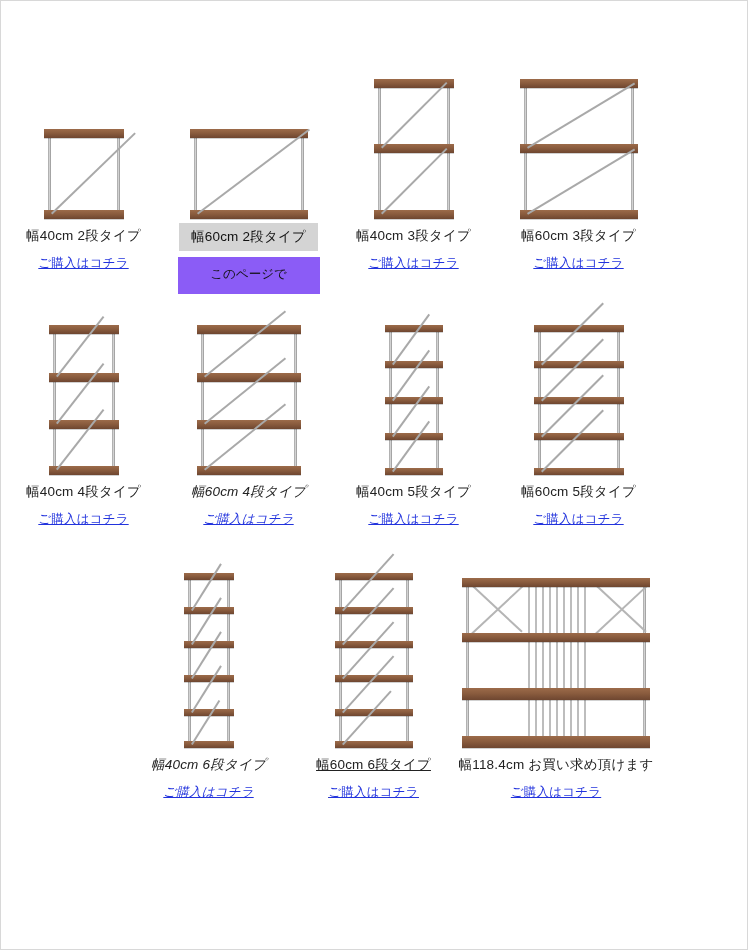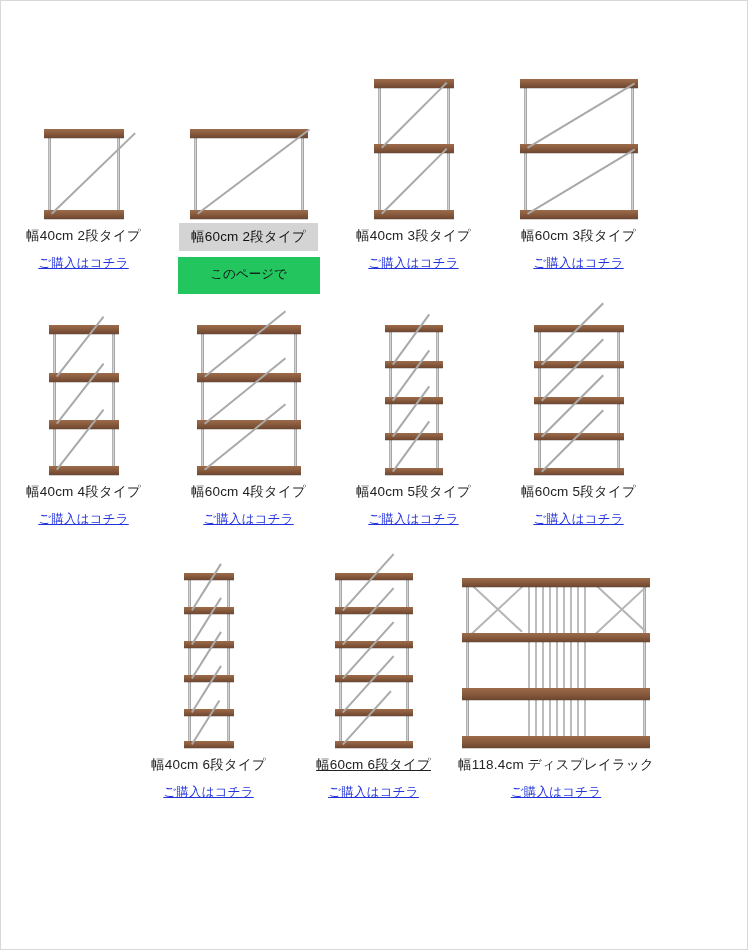--- a/index.html
+++ b/index.html
@@ -70,21 +70,21 @@
     margin-top: 10px;
     font-size: 12.5px;
     color: #2233dd;
     text-decoration: underline;
     letter-spacing: 0.2px;
     cursor: pointer;
     white-space: nowrap;
   }
   .thispage {
     margin-top: 6px;
-    background: #22c55e;
+    background: #8b5cf6;
     color: #111;
     font-size: 12.5px;
     line-height: 1.55;
     text-align: center;
     padding: 8px 14px 10px 14px;
     width: 142px;
     box-sizing: border-box;
   }
 
   
@@ -232,21 +232,21 @@
             <div class="board" style="top:141px;"></div>
             <div class="brace" style="left:3px;top:51px;width:76px;transform:rotate(-52deg);"></div>
             <div class="brace" style="left:3px;top:98px;width:76px;transform:rotate(-52deg);"></div>
             <div class="brace" style="left:3px;top:144px;width:76px;transform:rotate(-52deg);"></div>
           </div>
         </div>
         <div class="label">幅40cm  4段タイプ</div>
         <div class="buy">ご購入はコチラ</div>
       </div>
 
-      <div class="cell" style="width:165px;">
+      <div class="cell" style="width:165px;font-style:italic;">
         <div class="img-area" style="height:155px;">
           <div class="shelf" style="width:96px;height:150px;">
             <div class="frame-top"></div>
             <div class="frame-l"></div>
             <div class="frame-r"></div>
             <div class="board" style="top:0px;"></div>
             <div class="board" style="top:48px;"></div>
             <div class="board" style="top:95px;"></div>
             <div class="board" style="top:141px;"></div>
             <div class="brace" style="left:3px;top:51px;width:104px;transform:rotate(-39deg);"></div>
@@ -296,21 +296,21 @@
             <div class="brace" style="left:3px;top:146px;width:87px;transform:rotate(-45deg);"></div>
           </div>
         </div>
         <div class="label">幅60cm  5段タイプ</div>
         <div class="buy">ご購入はコチラ</div>
       </div>
     </div>
 
     <div class="row" style="margin-top:40px;padding-left:125px;">
 
-      <div class="cell" style="width:165px;">
+      <div class="cell" style="width:165px;font-style:italic;">
         <div class="img-area" style="height:180px;">
           <div class="shelf" style="width:42px;height:175px;">
             <div class="frame-top"></div>
             <div class="frame-l"></div>
             <div class="frame-r"></div>
             <div class="board thin" style="top:0px;"></div>
             <div class="board thin" style="top:34px;"></div>
             <div class="board thin" style="top:68px;"></div>
             <div class="board thin" style="top:102px;"></div>
             <div class="board thin" style="top:136px;"></div>
@@ -372,19 +372,19 @@
             <div class="xcross" style="left:4px;top:56px;width:72px;transform:rotate(-43deg);"></div>
             <div class="xcross" style="left:128px;top:4px;width:72px;transform:rotate(43deg);"></div>
             <div class="xcross" style="left:128px;top:56px;width:72px;transform:rotate(-43deg);"></div>
 
             <div class="board" style="top:0px;"></div>
             <div class="board" style="top:55px;"></div>
             <div class="board" style="top:110px;height:12px;"></div>
             <div class="board" style="top:158px;height:12px;"></div>
           </div>
         </div>
-        <div class="label">幅118.4cm  ディスプレイラック</div>
+        <div class="label">幅118.4cm  お買い求め頂けます</div>
         <div class="buy">ご購入はコチラ</div>
       </div>
     </div>
 
   </div>
 </div>
 
 </body></html>

